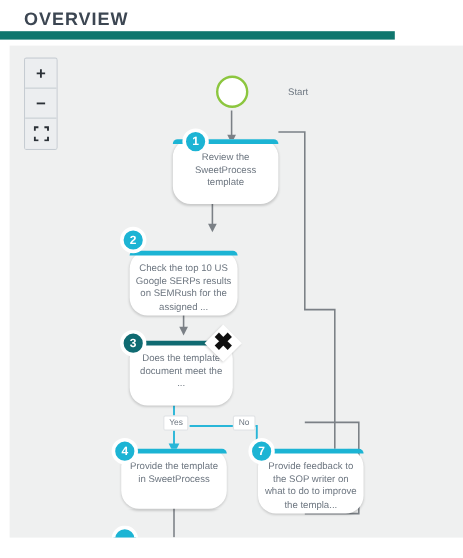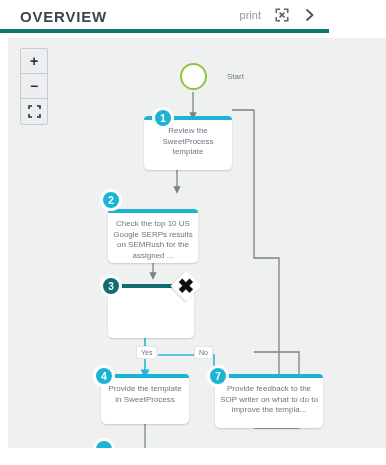--- a/index.html
+++ b/index.html
@@ -20,21 +20,21 @@
     overflow: hidden;
   }
 
   
   .header {
     position: absolute;
     left: 0; top: 0;
     width: 329px;
     height: 33px;
     background: #ffffff;
-    border-bottom: 4px solid #0f766e;
+    border-bottom: 7px solid #0f766e;
   }
   .header-title {
     position: absolute;
     left: 20px; top: 8px;
     font-size: 15px;
     letter-spacing: 0.8px;
     color: #3c4652;
     font-weight: bold;
   }
   .header-actions {
@@ -103,21 +103,21 @@
     position: absolute;
     left: 0; top: 0;
     width: 378px; height: 410px;
     z-index: 5;
   }
 
   
   .node {
     position: absolute;
     background: #ffffff;
-    border-radius: 5px;
+    border-radius: 15px;
     box-shadow: 0 1px 2px rgba(0,0,0,0.16);
     z-index: 20;
   }
   .node-bar {
     position: absolute;
     left: 0; top: 0;
     height: 4px;
     width: 100%;
     border-top-left-radius: 5px;
     border-top-right-radius: 5px;
@@ -216,39 +216,20 @@
     border: 3px solid #ffffff;
   }
 </style>
 </head>
 <body>
 
 <div id="app">
 
   <div class="header">
     <div class="header-title">OVERVIEW</div>
-    <div class="header-actions">
-      <div class="print-link">print</div>
-      <div class="icon-btn">
-        <svg width="14" height="14" viewBox="0 0 14 14">
-          <g fill="#5a6470">
-            <path d="M0.5 0.5 L5 0.5 L5 2 L2 2 L2 5 L0.5 5 Z"></path>
-            <path d="M13.5 0.5 L9 0.5 L9 2 L12 2 L12 5 L13.5 5 Z"></path>
-            <path d="M0.5 13.5 L5 13.5 L5 12 L2 12 L2 9 L0.5 9 Z"></path>
-            <path d="M13.5 13.5 L9 13.5 L9 12 L12 12 L12 9 L13.5 9 Z"></path>
-            <path d="M4.6 4.6 L9.4 9.4 M9.4 4.6 L4.6 9.4" stroke="#5a6470" stroke-width="1.6"></path>
-          </g>
-        </svg>
-      </div>
-      <div class="icon-btn">
-        <svg width="12" height="14" viewBox="0 0 12 14">
-          <path d="M3 2 L8.5 7 L3 12" stroke="#4a5563" stroke-width="1.8" fill="none" stroke-linecap="round" stroke-linejoin="round"></path>
-        </svg>
-      </div>
-    </div>
   </div>
 
   <div class="canvas">
 
     <div class="zoom-controls">
       <div class="zoom-btn">
         <span class="zoom-sign">+</span>
       </div>
       <div class="zoom-btn">
         <span class="zoom-sign">−</span>
@@ -288,53 +269,54 @@
       <path d="M150,317 L206,317 L206,336" stroke="#29b6d8" stroke-width="1.6" fill="none" marker-end="url(#ac)"></path>
 
       <path d="M246,314 L291,314 L291,390 L246,390" stroke="#7b8086" stroke-width="1.3" fill="none"></path>
 
       <path d="M271,380 L255,380" stroke="#7b8086" stroke-width="1.3" fill="none"></path>
 
       <path d="M137,372 L137,410" stroke="#7b8086" stroke-width="1.3" fill="none"></path>
     </svg>
 
     <div class="start-node" style="left:172px; top:25px;"></div>
-    <div class="start-label" style="left:205px; top:34px;padding-left:14px;">Start</div>
+    <div class="start-label" style="left:218px; top:34px;padding-left:14px;">Start</div>
 
     <div class="node" style="left:136px; top:78px; width:88px; height:54px;">
       <div class="node-bar"></div>
       <div class="node-text">Review the SweetProcess template</div>
     </div>
     <div class="badge" style="left:144px; top:69px;">1</div>
 
     <div class="node" style="left:100px; top:160px; width:90px; height:54px;margin-top:11px;">
       <div class="node-bar"></div>
       <div class="node-text">Check the top 10 US Google SERPs results on SEMRush for the assigned ...</div>
     </div>
     <div class="badge" style="left:92px; top:151px;">2</div>
 
     <div class="node" style="left:100px; top:246px; width:86px; height:54px;">
       <div class="node-bar" style="background:#106b72;"></div>
+      <div class="node-text">Does the template document meet the ...</div>
     </div>
     <div class="badge dark" style="left:92px; top:237px;">3</div>
     <div class="gateway" style="left:164px; top:234px;">
       <div class="diamond"></div>
       <div class="x">✖</div>
     </div>
 
     <div class="branch-label" style="left:128px; top:308px;">Yes</div>
     <div class="branch-label" style="left:186px; top:308px;">No</div>
 
     <div class="node" style="left:93px; top:336px; width:88px; height:50px;">
       <div class="node-bar"></div>
       <div class="node-text">Provide the template in SweetProcess</div>
     </div>
     <div class="badge" style="left:85px; top:327px;">4</div>
 
-    <div class="node" style="left:207px; top:336px; width:108px; height:54px;">
+    <div class="node" style="left:207px; top:336px; width:88px; height:54px;">
       <div class="node-bar"></div>
       <div class="node-text">Provide feedback to the SOP writer on what to do to improve the templa...</div>
     </div>
     <div class="badge" style="left:199px; top:327px;">7</div>
 
     <div class="node-cut" style="left:85px; top:400px; width:26px; height:12px; overflow:hidden;">
       <div class="cut-badge"></div>
     </div>
 
   </div>

